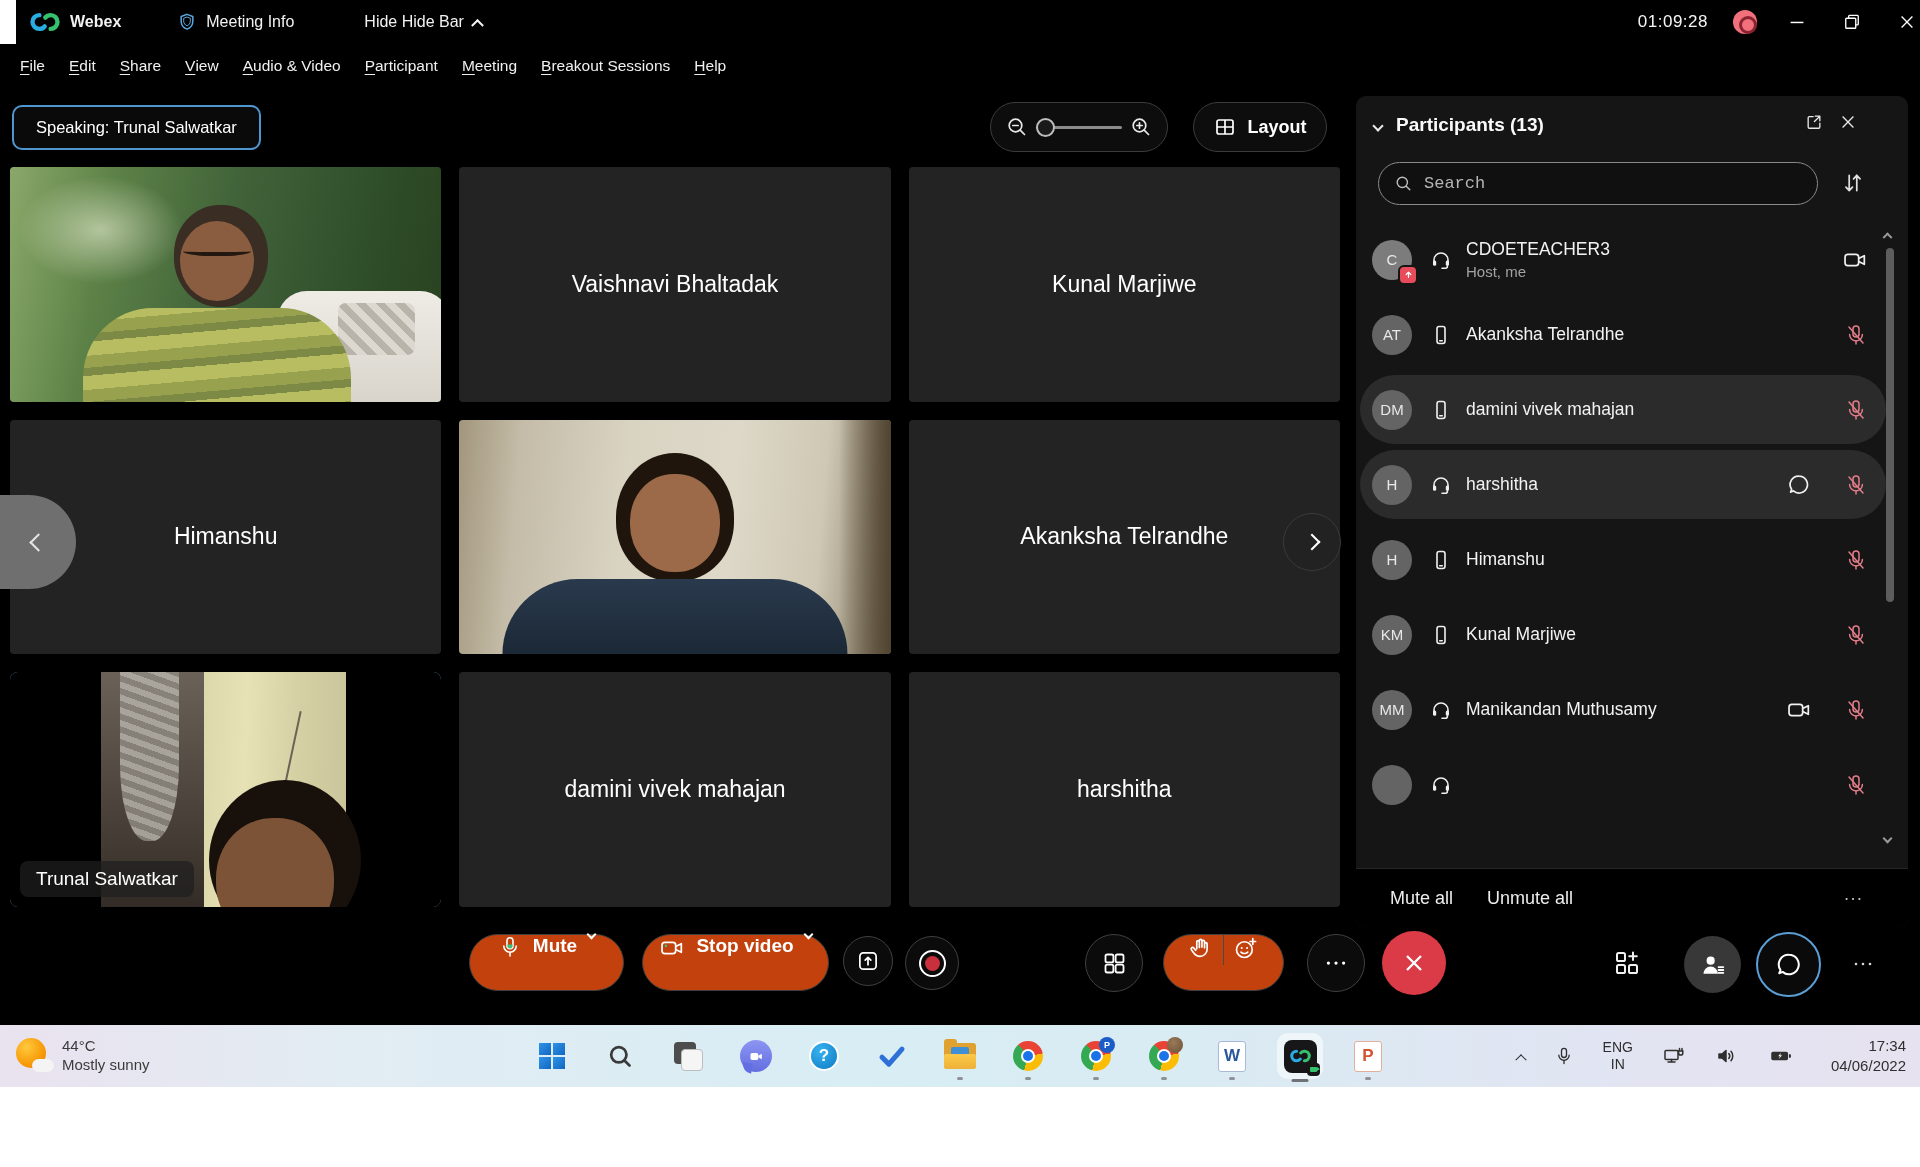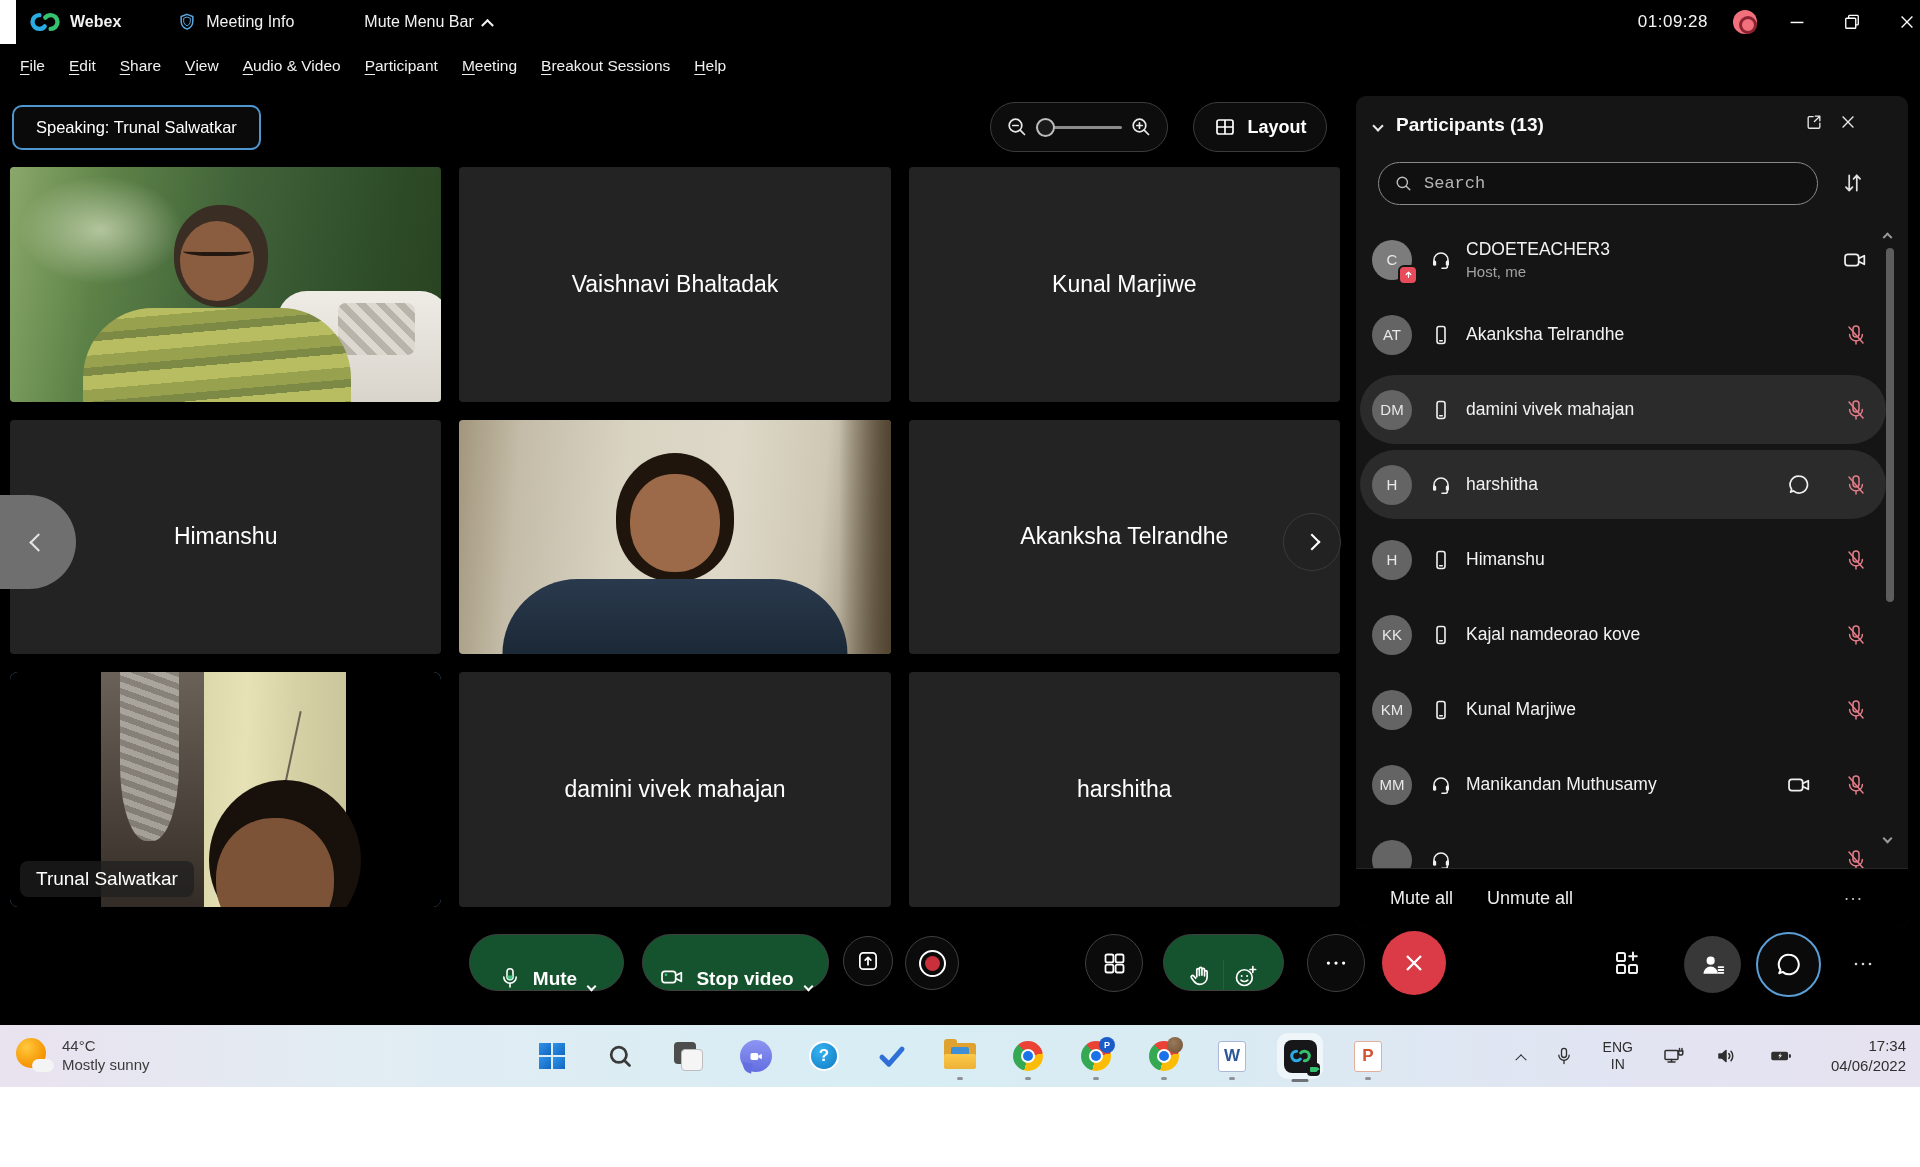--- a/index.html
+++ b/index.html
@@ -67,21 +67,21 @@
 .sc-selfie .cloth{left:8%;top:0;width:24%;height:72%;background:repeating-linear-gradient(20deg,#b5b1a9 0 6px,#8d8880 6px 12px);opacity:.85;border-radius:0 0 45% 45%}
 .sc-selfie .wire{right:23%;top:16%;width:2px;height:48%;background:#6b6353;transform:rotate(12deg)}
 .sc-selfie .head{left:44%;top:46%;width:152px;height:160px;background:#18100a;border-radius:50%}
 .sc-selfie .face{left:47%;top:62%;width:118px;height:125px;background:#7d5338;border-radius:48%}
 .tile-label{position:absolute;left:10px;bottom:10px;background:rgba(30,30,30,.72);color:#fff;font-size:19px;padding:7px 16px;border-radius:8px;z-index:3}
 
 .nav-left{position:absolute;left:0;top:495px;width:76px;height:94px;background:#6f6f6f;border-radius:0 52px 52px 0;display:flex;align-items:center;justify-content:center;color:#e4e4e4;z-index:4}
 .nav-right{position:absolute;left:1283px;top:513px;width:58px;height:58px;border-radius:50%;background:#222;border:1px solid #3a3a3a;display:flex;align-items:center;justify-content:center;color:#fff;z-index:4}
 
 
-.pillbtn{position:absolute;border:1.5px solid #404040;border-radius:29px;background:#14532d;color:#fff;display:flex;align-items:flex-end;justify-content:center;gap:11px;font-size:19px;font-weight:600}
+.pillbtn{position:absolute;border:1.5px solid #404040;border-radius:29px;background:#c2410c;color:#fff;display:flex;align-items:flex-start;justify-content:center;gap:11px;font-size:19px;font-weight:600}
 .ctrl-mute{left:469px;top:934px;width:155px;height:57px}
 .ctrl-stop{left:642px;top:934px;width:187px;height:57px}
 .cbtn{position:absolute;width:54px;height:54px;border-radius:50%;border:1.5px solid #404040;background:#0b0b0b;display:flex;align-items:center;justify-content:center;color:#fff}
 .rec-dot{width:27px;height:27px;border:2.5px solid #fff;border-radius:50%;position:relative}
 .rec-dot::after{content:'';position:absolute;inset:4px;background:#c9303c;border-radius:50%}
 .reactions-pill{left:1163px;top:934px;width:121px;height:57px;gap:0;padding:0 6px}
 .vdiv{width:1px;height:30px;background:#4a4a4a;margin:0 8px}
 .endbtn{position:absolute;left:1382px;top:931px;width:64px;height:64px;border-radius:50%;background:#da3b47;display:flex;align-items:center;justify-content:center;color:#fff}
 .rc-gridplus{position:absolute;left:1612px;top:948px;color:#f0f0f0}
 .rc-person{position:absolute;left:1684px;top:936px;width:57px;height:57px;border-radius:50%;background:#383838;display:flex;align-items:center;justify-content:center;color:#fff}
@@ -183,21 +183,21 @@
       <div class="tb-item tb-mi">
         <span style="color:#5aa7e0">
           <svg class="svgi" width="20" height="20" viewBox="0 0 24 24" fill="none" stroke="currentColor" stroke-width="1.8">
               <path d="M12 2.8l7 2.6v5.3c0 4.7-3 8.3-7 9.8-4-1.5-7-5.1-7-9.8V5.4z"></path>
               <path d="M12 6l4 1.5v3.2c0 2.8-1.7 5-4 5.9-2.3-.9-4-3.1-4-5.9V7.5z" stroke-width="1.2"></path>
             </svg>
         </span>
         <span>Meeting Info</span>
       </div>
       <div class="tb-item tb-hide">
-        <span>Mute Menu Bar</span>
+        <span>Hide Hide Bar</span>
         <span class="chev up"></span>
       </div>
     </div>
     <div class="tb-right">
       <span class="timer">01:09:28</span>
       <span class="rec-badge"></span>
       <span class="winbtn">
         <svg class="svgi" width="22" height="22" viewBox="0 0 24 24" fill="none" stroke="currentColor" stroke-width="1.6">
             <path d="M5 12.5h14"></path>
           </svg>
@@ -607,44 +607,20 @@
                 <rect x="9" y="3" width="6" height="11" rx="3"></rect>
                 <path d="M5.6 11.5a6.4 6.4 0 0 0 12.8 0"></path>
                 <path d="M12 17.8V21"></path>
                 <path d="M5 4l14 16"></path>
               </svg>
             </span>
           </div>
         </div>
         <div class="prow">
           <div class="avatar">
-            <span>KK</span>
-          </div>
-          <span class="dev">
-            <svg class="svgi" width="24" height="24" viewBox="0 0 24 24" fill="none" stroke="currentColor" stroke-width="1.6" stroke-linecap="round" stroke-linejoin="round">
-              <rect x="8" y="3.5" width="8" height="17" rx="2.2"></rect>
-              <path d="M10.7 17.8h2.6"></path>
-            </svg>
-          </span>
-          <div class="pnm">
-            <div class="nm">Kajal namdeorao kove</div>
-          </div>
-          <div class="ricons">
-            <span class="ric mute">
-              <svg class="svgi" width="24" height="24" viewBox="0 0 24 24" fill="none" stroke="currentColor" stroke-width="1.5" stroke-linecap="round" stroke-linejoin="round">
-                <rect x="9" y="3" width="6" height="11" rx="3"></rect>
-                <path d="M5.6 11.5a6.4 6.4 0 0 0 12.8 0"></path>
-                <path d="M12 17.8V21"></path>
-                <path d="M5 4l14 16"></path>
-              </svg>
-            </span>
-          </div>
-        </div>
-        <div class="prow">
-          <div class="avatar">
             <span>KM</span>
           </div>
           <span class="dev">
             <svg class="svgi" width="24" height="24" viewBox="0 0 24 24" fill="none" stroke="currentColor" stroke-width="1.6" stroke-linecap="round" stroke-linejoin="round">
               <rect x="8" y="3.5" width="8" height="17" rx="2.2"></rect>
               <path d="M10.7 17.8h2.6"></path>
             </svg>
           </span>
           <div class="pnm">
             <div class="nm">Kunal Marjiwe</div>

